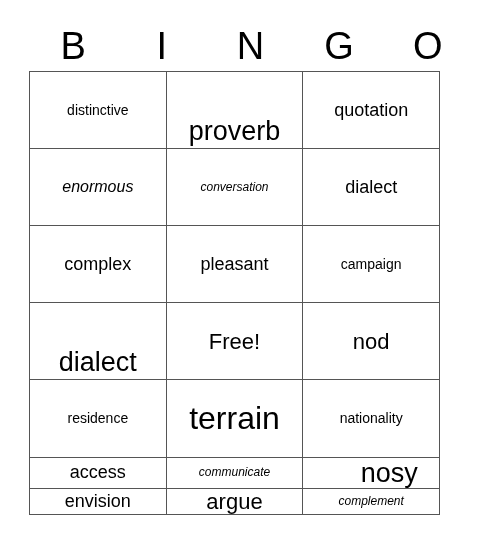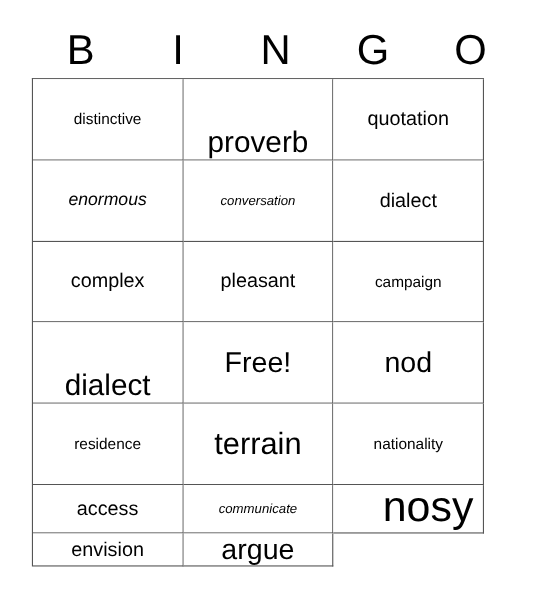--- a/index.html
+++ b/index.html
@@ -77,23 +77,23 @@
     display: block;
     white-space: nowrap;
   }
 
   
   .fs-xs   { font-size: 12px; font-style: italic; }
   .fs-sm   { font-size: 14px; }
   .fs-md   { font-size: 16px; font-style: italic; }
   .fs-lg   { font-size: 18px; }
   .fs-xl   { font-size: 27px; margin-top: 42px; }
-  .fs-2xl  { font-size: 28px; }
-  .fs-3xl  { font-size: 26px; }
-  .fs-4xl  { font-size: 39px; margin-left: 36px; }
+  .fs-2xl  { font-size: 32px; }
+  .fs-3xl  { font-size: 22px; }
+  .fs-4xl  { font-size: 27px; margin-left: 36px; }
 </style>
 </head>
 <body>
 
 <div class="bingo-card">
 
   <div class="header-row">
     <div class="header-cell">B</div>
     <div class="header-cell">I</div>
     <div class="header-cell">N</div>
@@ -160,15 +160,18 @@
     <div class="cell">
         <span class="fs-4xl">nosy</span>
       </div>
 
     <div class="cell">
         <span class="fs-lg">envision</span>
       </div>
     <div class="cell">
         <span class="fs-3xl">argue</span>
       </div>
+    <div class="cell">
+        <span class="fs-xs">complement</span>
+      </div>
 
   </div>
 </div>
 
 </body></html>

